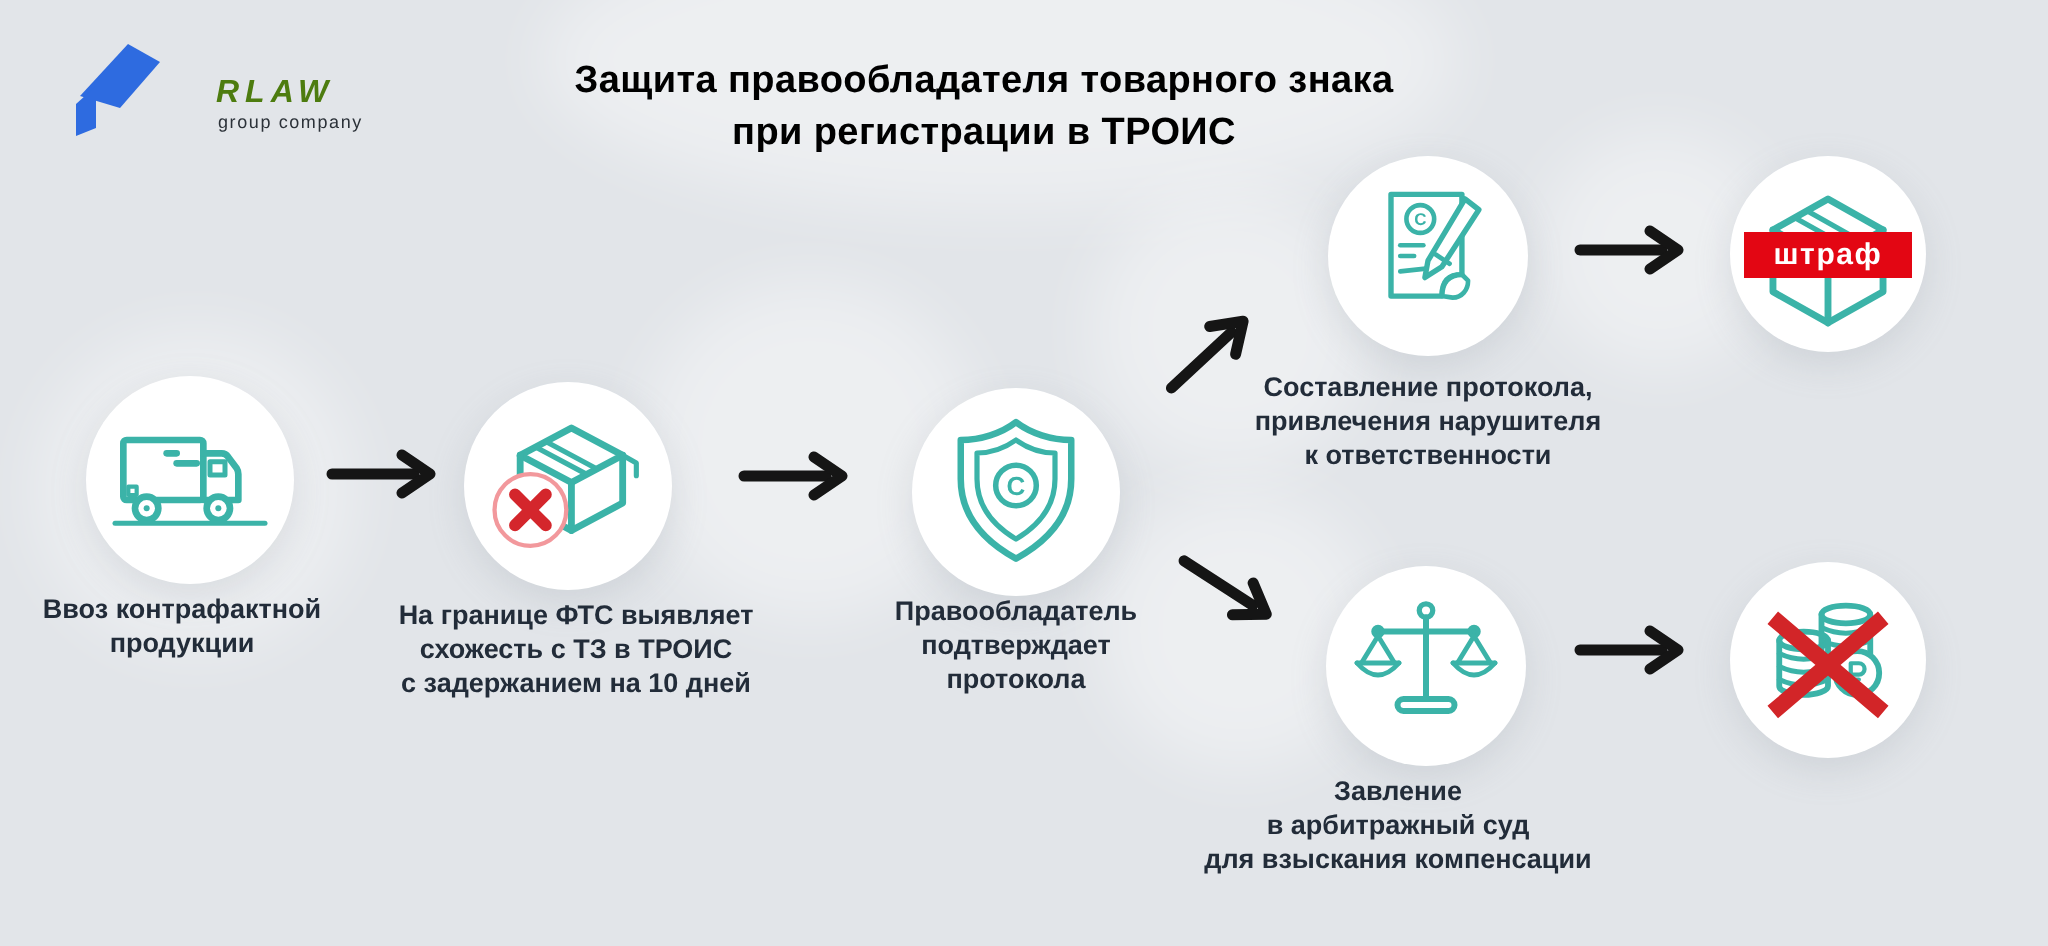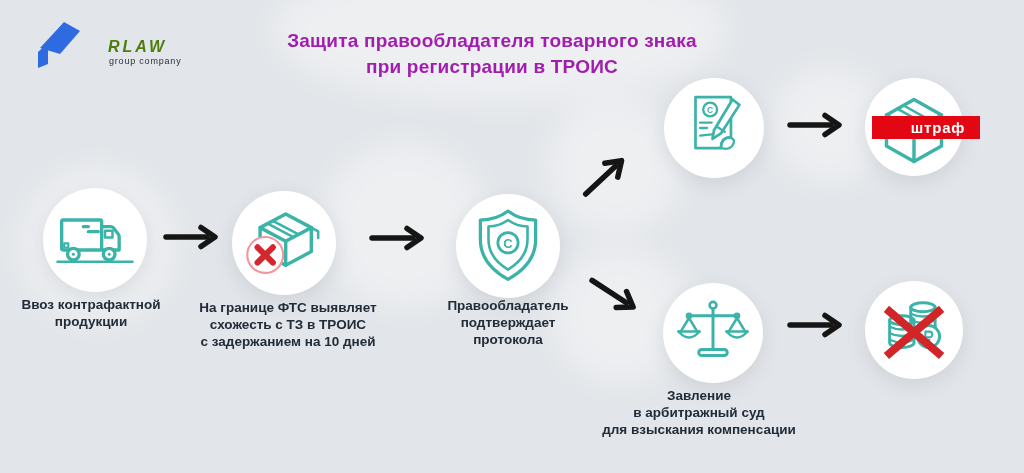--- a/index.html
+++ b/index.html
@@ -14,21 +14,21 @@
   .logo{position:absolute;left:30px;top:14px;width:200px;height:60px;z-index:2;}
   .logo-mark{position:absolute;left:2px;top:4px;}
   .logo-brand{
     position:absolute;left:78px;top:24px;
     font-size:16px;font-weight:800;font-style:italic;color:#4d7c0f;letter-spacing:3px;
   }
   .logo-tagline{position:absolute;left:79px;top:42px;font-size:9px;color:#2b3138;letter-spacing:.8px;}
 
   .title{
     position:absolute;left:262px;top:28px;width:460px;margin:0;z-index:2;
-    font-size:19px;line-height:1.38;font-weight:800;color:#a21caf;text-align:center;
+    font-size:19px;line-height:1.38;font-weight:800;color:#000000;text-align:center;
     white-space:pre-line;letter-spacing:.2px;
   }
 
   .circle{
     position:absolute;background:#ffffff;border-radius:50%;
     display:flex;align-items:center;justify-content:center;z-index:2;
     box-shadow:0 6px 18px rgba(140,150,160,0.22);
   }
   .caption{
     position:absolute;z-index:2;
@@ -37,21 +37,21 @@
   }
   .note{
     position:absolute;z-index:2;
     font-size:12.5px;line-height:1.3;font-weight:700;color:#3bb3a8;
     text-align:center;white-space:pre-line;
   }
   .arrow{position:absolute;z-index:2;}
   .fine-banner{
     position:absolute;left:872px;top:116px;width:84px;height:23px;z-index:3;
     background:#e30613;color:#ffffff;font-size:15px;font-weight:800;
-    text-align:center;line-height:23px;letter-spacing:.8px;padding-left:24px;
+    text-align:center;line-height:23px;letter-spacing:.8px;
   }
   svg{display:block;}
 </style>
 </head>
 <body>
 
 <div class="canvas">
 
   <div class="blob" style="left:270px;top:-45px;width:460px;height:150px;"></div>
   <div class="blob" style="left:320px;top:140px;width:170px;height:170px;"></div>
@@ -145,20 +145,23 @@
       <path d="M57 74 C57 65 61 60 70 60 L74 64 C74 70 70 75 64 75 Z" stroke-width="3"></path>
       <circle cx="43" cy="24" r="9" stroke-width="3"></circle>
       <text x="43" y="28" font-size="11" font-weight="bold" fill="#3bb3a8" stroke="none" text-anchor="middle" font-family="Liberation Sans, sans-serif">C</text>
       <line x1="30" y1="41" x2="45" y2="41" stroke-width="3"></line>
       <line x1="30" y1="48" x2="39" y2="48" stroke-width="3"></line>
       <path d="M30 58 L48 56" stroke-width="3"></path>
       <path d="M72 11 L81 18 L57 55 L46 62 L48 51 Z" fill="#ffffff" stroke-width="3.5"></path>
       <line x1="53" y1="47" x2="62" y2="53" stroke-width="3"></line>
     </svg>
   </div>
+  <div class="caption" style="left:618px;top:185px;width:192px;">Составление протокола,
+привлечения нарушителя
+к ответственности</div>
 
   <svg class="arrow" style="left:787px;top:112px;" width="56" height="26" viewBox="0 0 56 26">
     <line x1="3" y1="13" x2="44" y2="13" stroke="#151515" stroke-width="5.5" stroke-linecap="round"></line>
     <polyline points="38,3.5 52,13 38,22.5" fill="none" stroke="#151515" stroke-width="5.5" stroke-linecap="round" stroke-linejoin="round"></polyline>
   </svg>
 
   <div class="circle" style="left:865px;top:78px;width:98px;height:98px;">
     <svg width="86" height="86" viewBox="0 0 100 100" fill="none" stroke="#3bb3a8" stroke-width="4" stroke-linecap="round" stroke-linejoin="round">
       <path d="M18 36 L50 18 L82 36 L50 54 Z"></path>
       <path d="M38 25 L70 43" stroke-width="3"></path>

